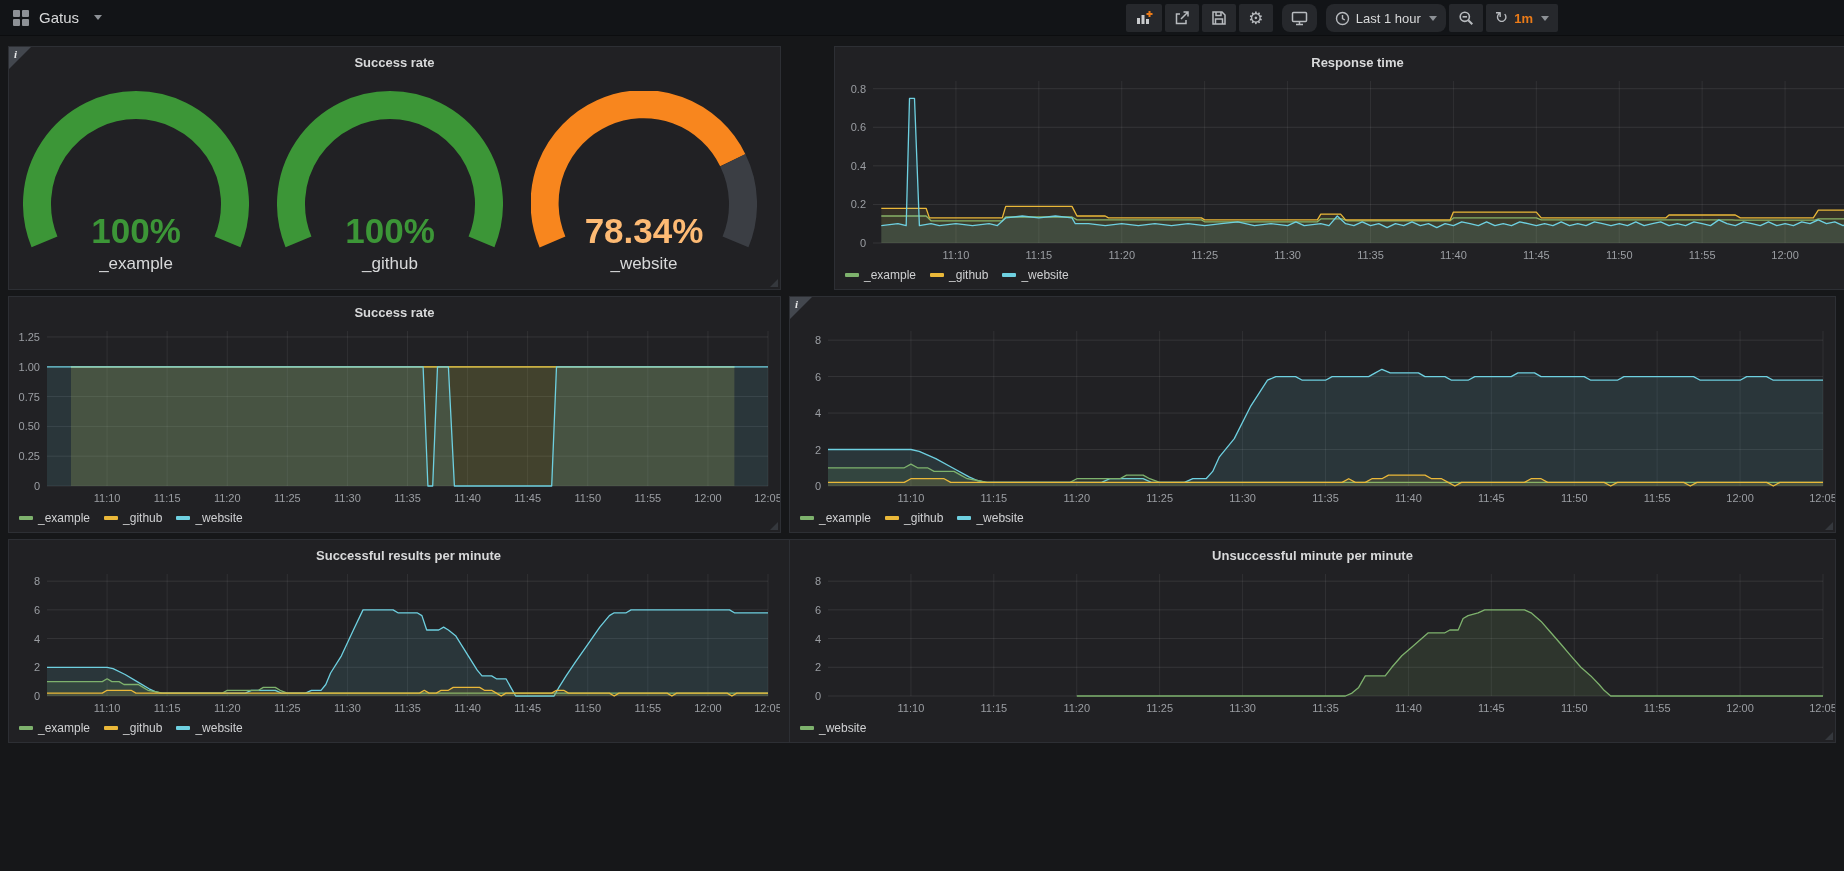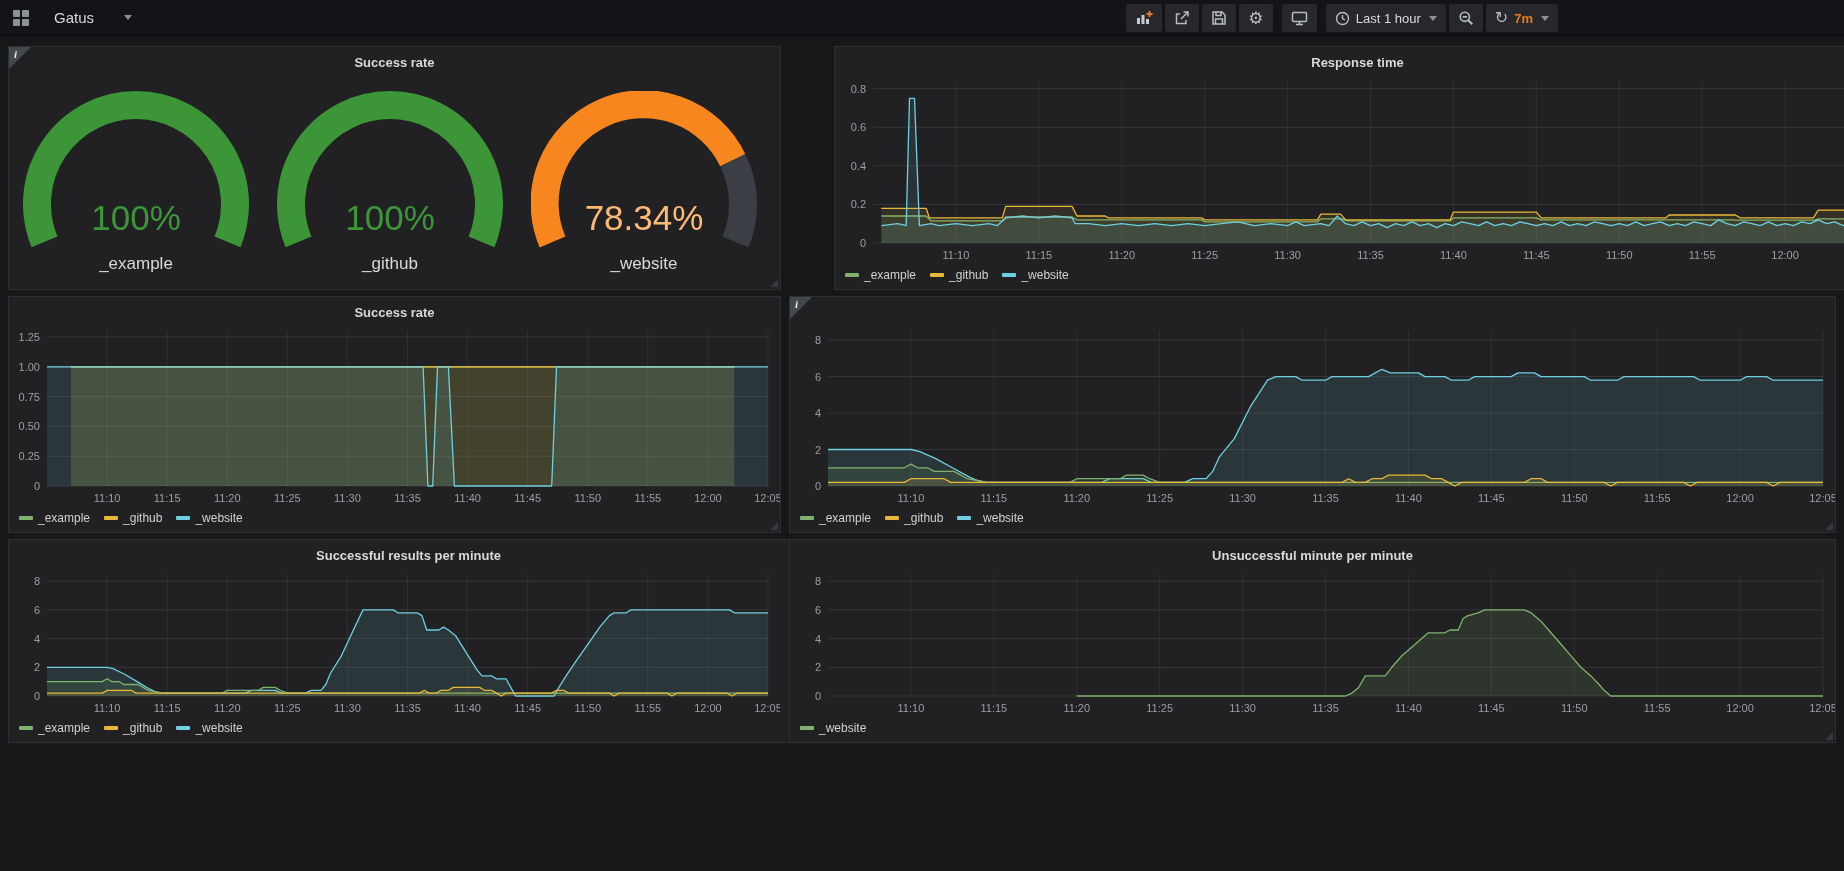--- a/index.html
+++ b/index.html
@@ -3,31 +3,31 @@
 <meta charset="utf-8">
 <style>
   * { box-sizing: border-box; margin: 0; padding: 0; }
   html,body { width:1844px; height:871px; background:#161719; overflow:hidden;
               font-family:"Liberation Sans", "DejaVu Sans", sans-serif; }
 
   
   .navbar { position:absolute; top:0; left:0; width:1844px; height:36px;
             background:#121417; border-bottom:1px solid #0c0d0f;
             display:flex; align-items:center; padding:0 12px; }
-  .nb-left { display:flex; align-items:center; gap:24px; }
+  .nb-left { display:flex; align-items:center; gap:9px; }
   .nb-title { color:#d8d9da; font-size:15px; }
   .caret { width:0; height:0; border-left:4px solid transparent;
            border-right:4px solid transparent; border-top:5px solid #8d9196;
            display:inline-block; margin-left:6px; }
   .nb-right { position:absolute; right:286px; top:4px; display:flex; align-items:center; }
   .nb-btn { height:28px; min-width:34px; background:#26282c; border-radius:2px;
             display:flex; align-items:center; justify-content:center;
             padding:0 9px; margin-left:3px; color:#b8bbbf; cursor:pointer;
             font-size:13px; }
-  .nb-btn.gap { margin-left:9px; }
+  .nb-btn.gap { margin-left:9px;border-radius:8px; }
   .nb-btn .lbl { color:#d8d9da; margin:0 2px 0 6px; }
   .nb-btn .lbl.orange { color:#eb7b18; font-weight:bold; }
   .uicon { font-family:"DejaVu Sans", sans-serif; font-size:15px; line-height:1; }
 
   
   .panel { position:absolute; background:#212124; border:1px solid #2d2f34; }
   .panel::after { content:''; position:absolute; right:2px; bottom:2px; width:0; height:0;
                   border-bottom:8px solid #35383d; border-left:8px solid transparent; }
   .panel-title { position:absolute; top:8px; left:0; right:0; text-align:center;
                  font-size:13px; font-weight:600; color:#d8d9da; cursor:pointer; z-index:3; }
@@ -39,22 +39,22 @@
   svg text { font-family:"Liberation Sans","DejaVu Sans",sans-serif; }
 
   
   .legend { position:absolute; left:10px; bottom:7px; display:flex; gap:14px; z-index:3; }
   .legend-item { display:flex; align-items:center; gap:5px; cursor:pointer; }
   .legend-swatch { width:14px; height:4px; border-radius:1px; }
   .legend-label { font-size:12px; color:#d0d1d3; }
 
   
   .gauge { position:absolute; top:44px; width:226px; height:226px; }
-  .gauge-value { position:absolute; top:107px; left:0; right:0; text-align:center;
-                 font-size:35px; font-weight:400; }
+  .gauge-value { position:absolute; top:120px; left:0; right:0; text-align:center;
+                 font-size:35px; font-weight:700; }
   .gauge-label { position:absolute; top:163px; left:0; right:0; text-align:center;
                  font-size:17px; color:#d8d9da; }
 </style>
 </head>
 <body>
 
 <div class="navbar">
   <div class="nb-left">
     <span style="display:flex;cursor:pointer;">
       <svg width="18" height="18" viewBox="0 0 18 18">
@@ -122,21 +122,21 @@
       <span style="display:flex;">
         <svg width="16" height="16" viewBox="0 0 16 16" fill="none" stroke="#b8bbbf" stroke-width="1.6">
           <circle cx="6.8" cy="6.8" r="4.6"></circle>
           <path d="M10.3 10.3L14.3 14.3" stroke-width="2"></path>
           <path d="M4.6 6.8h4.4"></path>
         </svg>
       </span>
     </div>
     <div class="nb-btn">
       <span class="uicon" style="font-size:16px;">↻</span>
-      <span class="lbl orange">7m</span>
+      <span class="lbl orange">1m</span>
       <span class="caret"></span>
     </div>
   </div>
 </div>
 
 <div class="panel" style="left:8px; top:46px; width:773px; height:244px;">
   <span class="info-corner"></span>
   <span class="info-i">i</span>
   <div class="panel-title">Success rate</div>
   <div class="chart-host">

